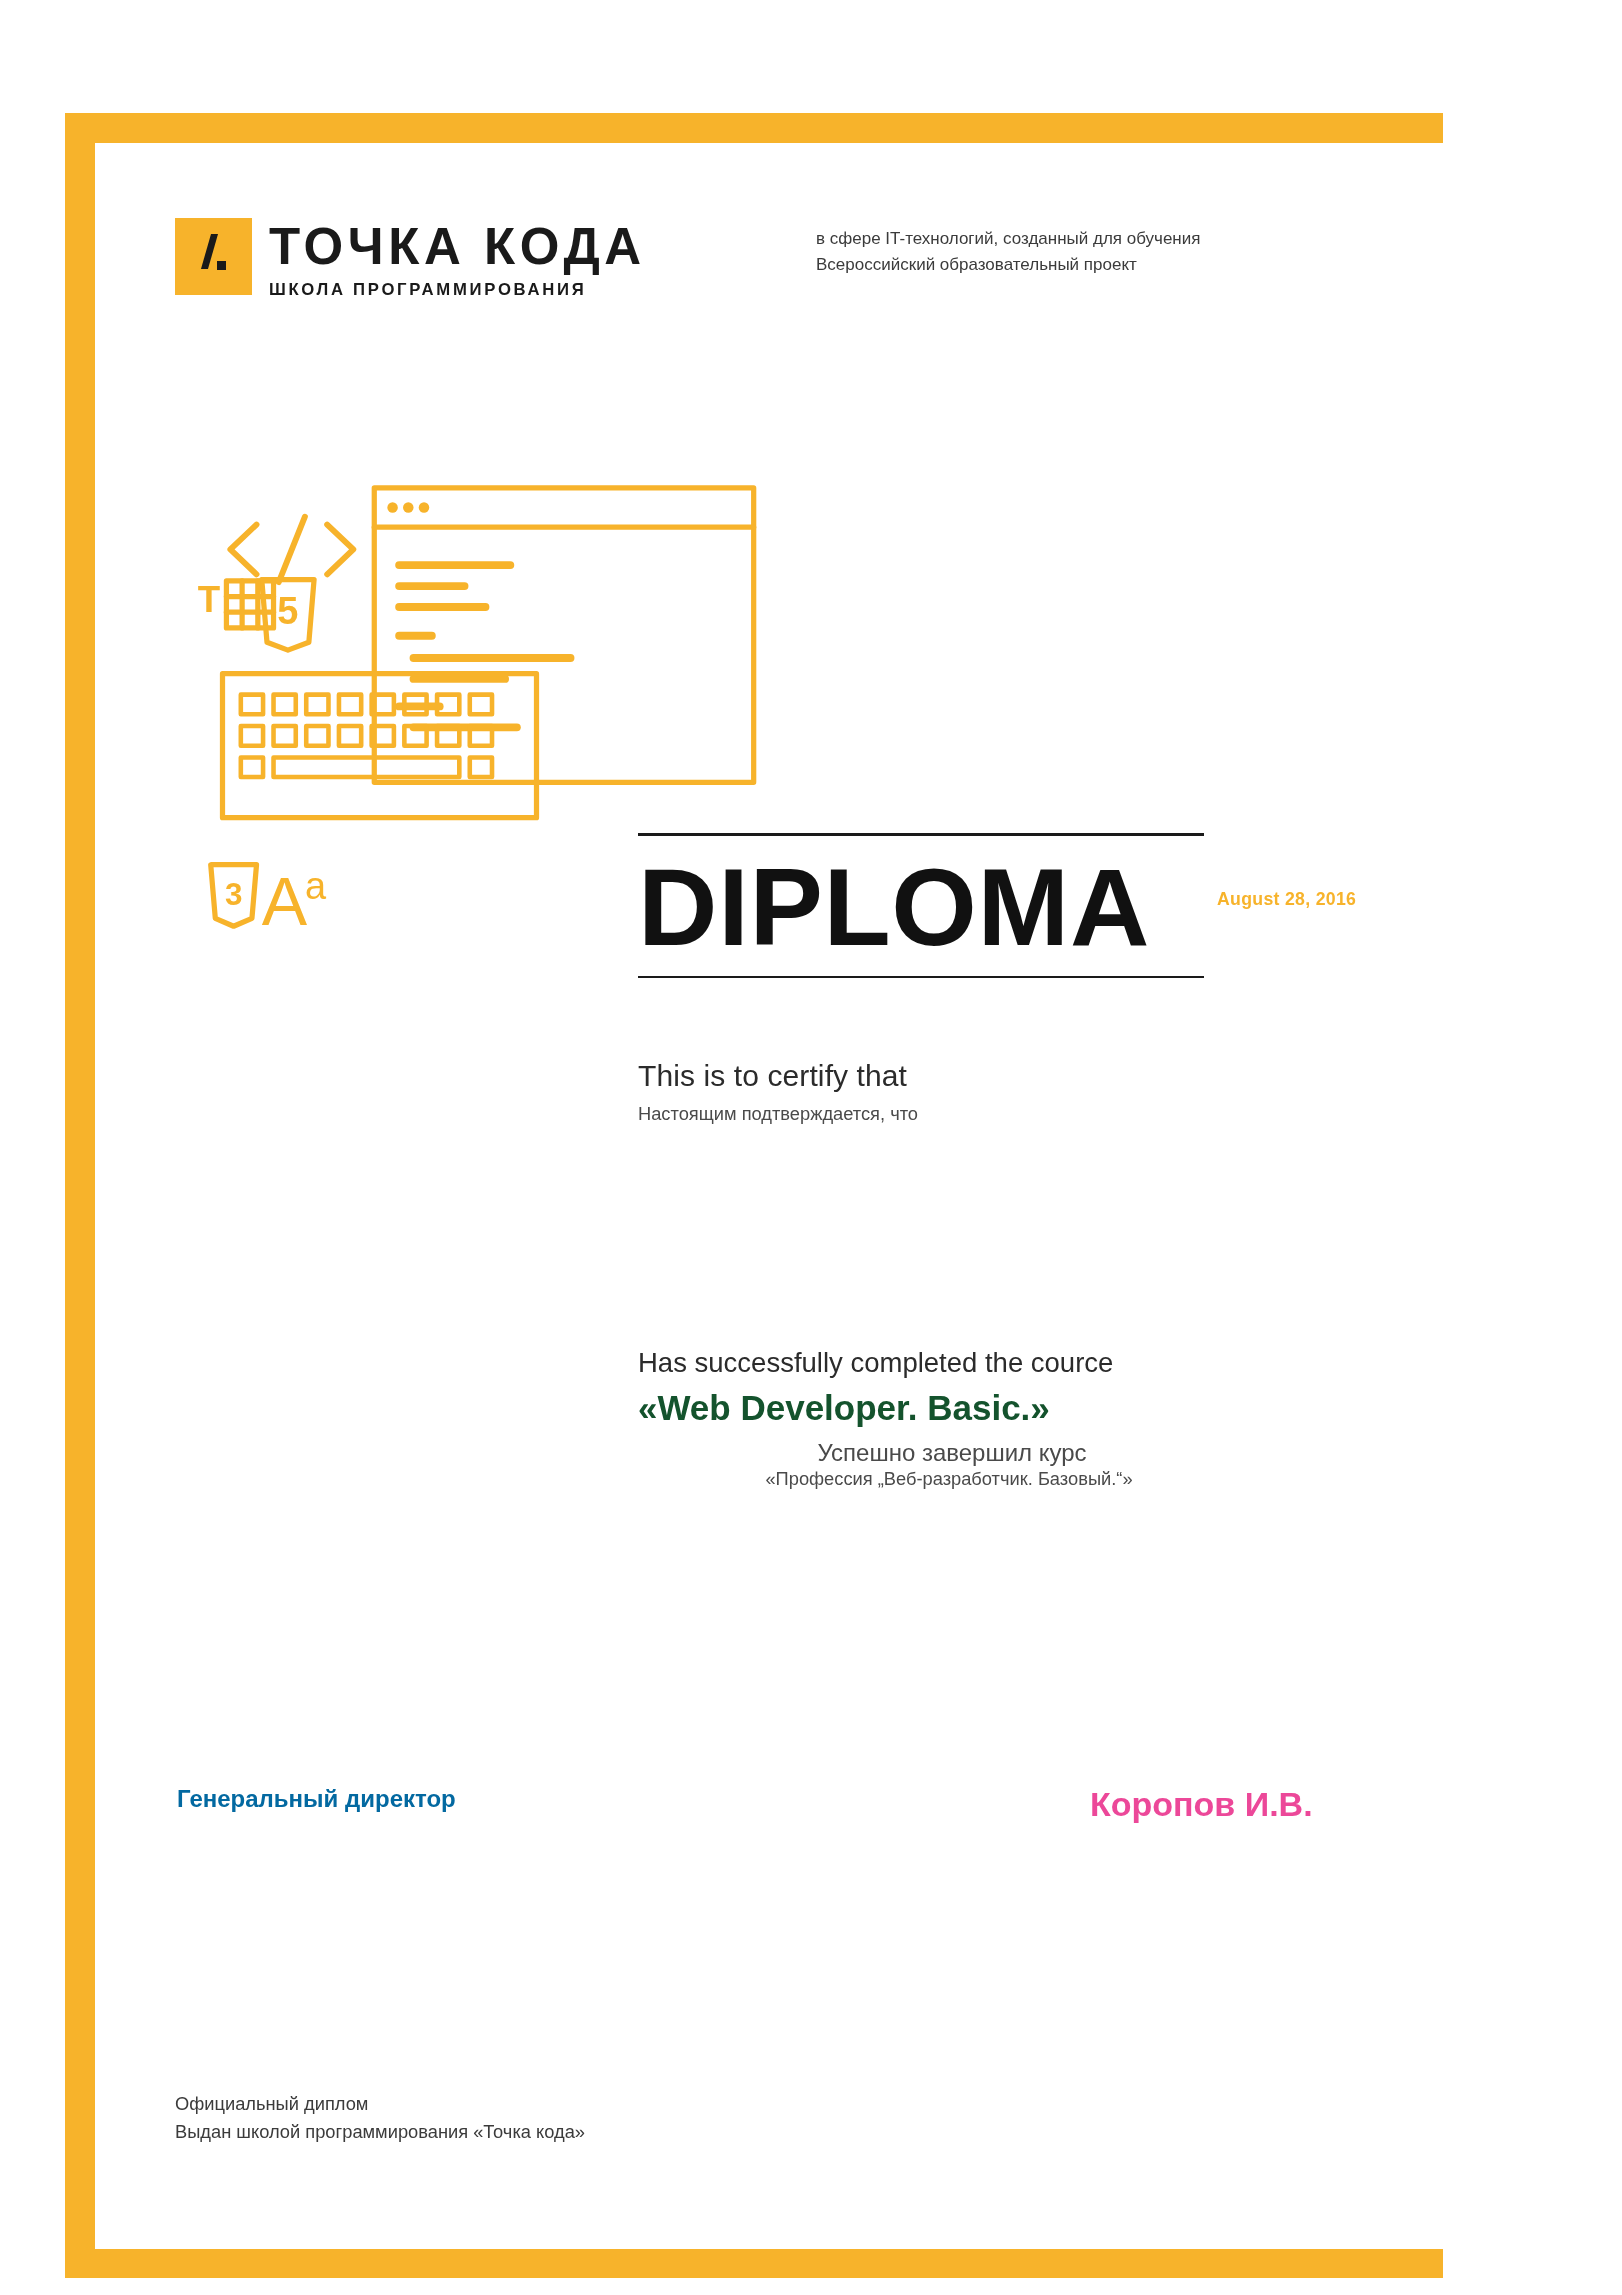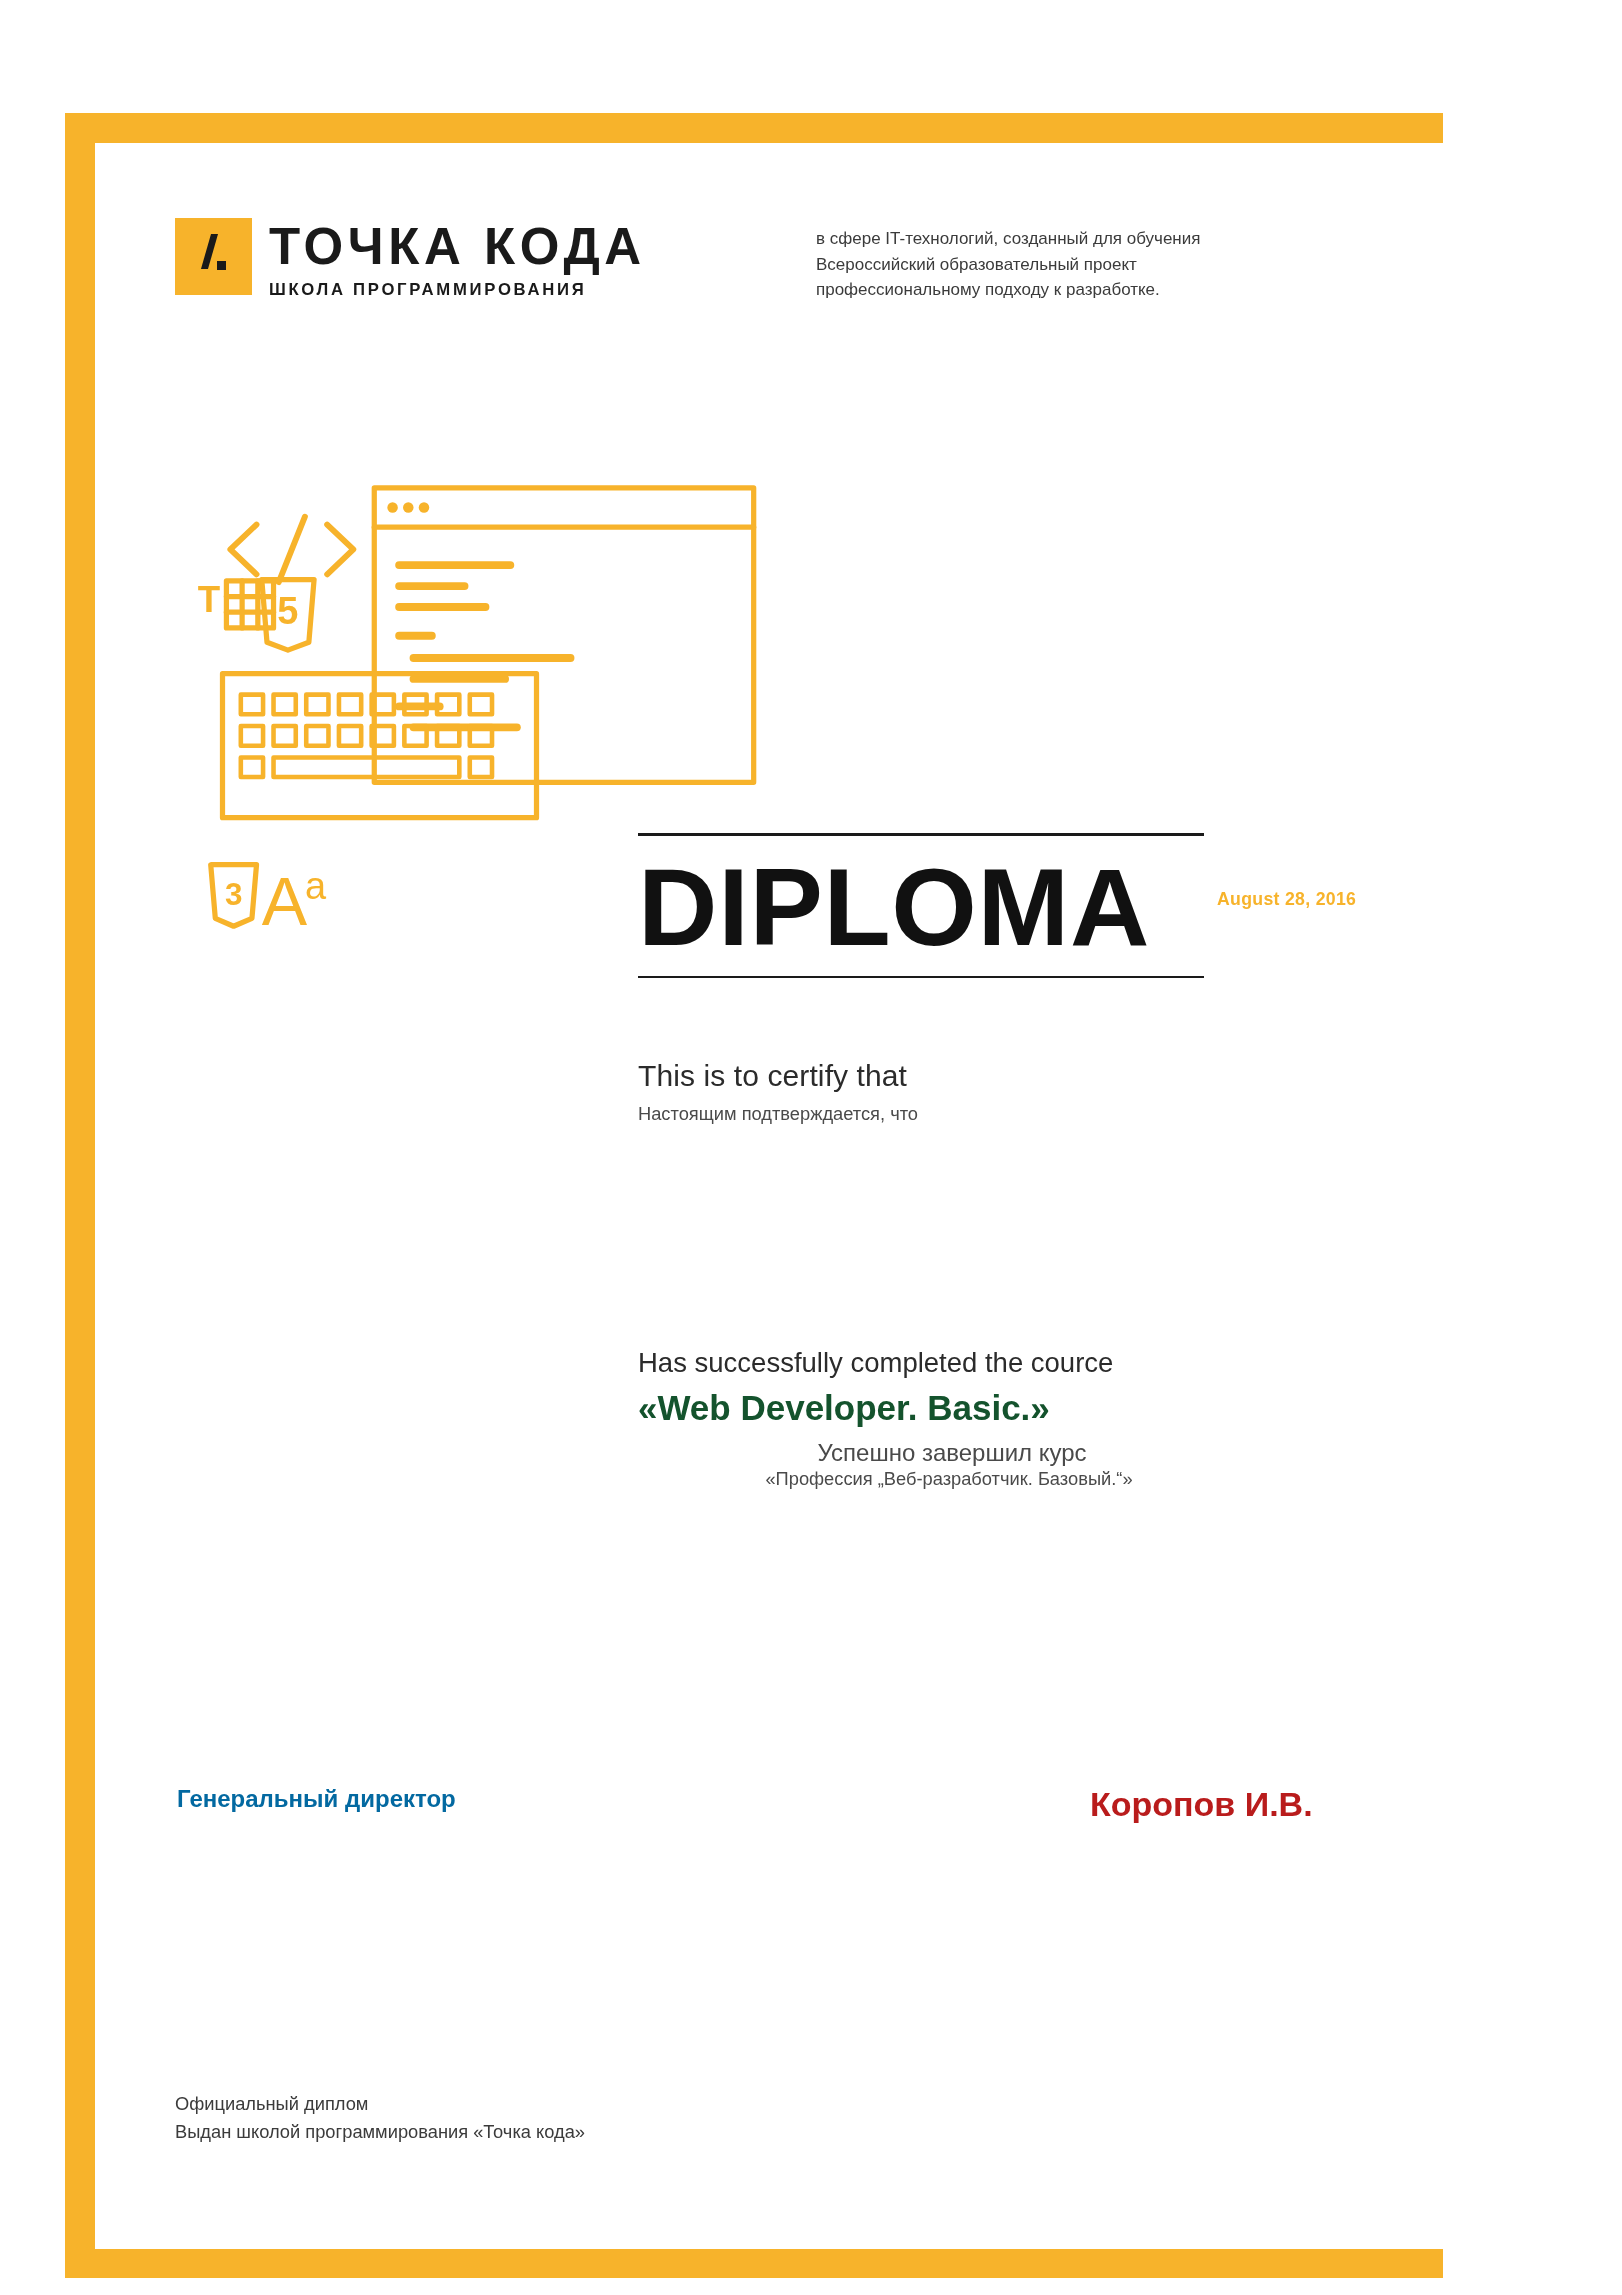--- a/index.html
+++ b/index.html
@@ -223,21 +223,21 @@
     font-weight: 700;
     color: #0369a1;
     white-space: nowrap;
   }
   .sign-name {
     position: absolute;
     left: 1090px;
     top: 1737px;
     font-size: 34px;
     font-weight: 700;
-    color: #b91c1c;
+    color: #ec4899;
     white-space: nowrap;
   }
 
   
   .footer {
     position: absolute;
     left: 175px;
     top: 2042px;
     font-size: 18.3px;
     color: #3b3b3b;
@@ -262,21 +262,20 @@
           <div class="dot"></div>
         </div>
         <div class="brand-text">
           <div class="brand-title">ТОЧКА КОДА</div>
           <div class="brand-sub">ШКОЛА ПРОГРАММИРОВАНИЯ</div>
         </div>
       </div>
       <div class="header-desc">
         <div>в сфере IT-технологий, созданный для обучения</div>
         <div>Всероссийский образовательный проект</div>
-        <div>профессиональному подходу к разработке.</div>
       </div>
     </div>
 
     <div class="illustration">
       <svg width="707" height="628" viewBox="0 0 1080 960" fill="none" xmlns="http://www.w3.org/2000/svg">
         <g stroke="#F7B32B" stroke-width="8" fill="none" stroke-linecap="round" stroke-linejoin="round">
 
           <rect x="292" y="32" width="580" height="450"></rect>
           <line x1="292" y1="92" x2="872" y2="92"></line>
           <circle cx="320" cy="62" r="8" fill="#F7B32B" stroke="none"></circle>

